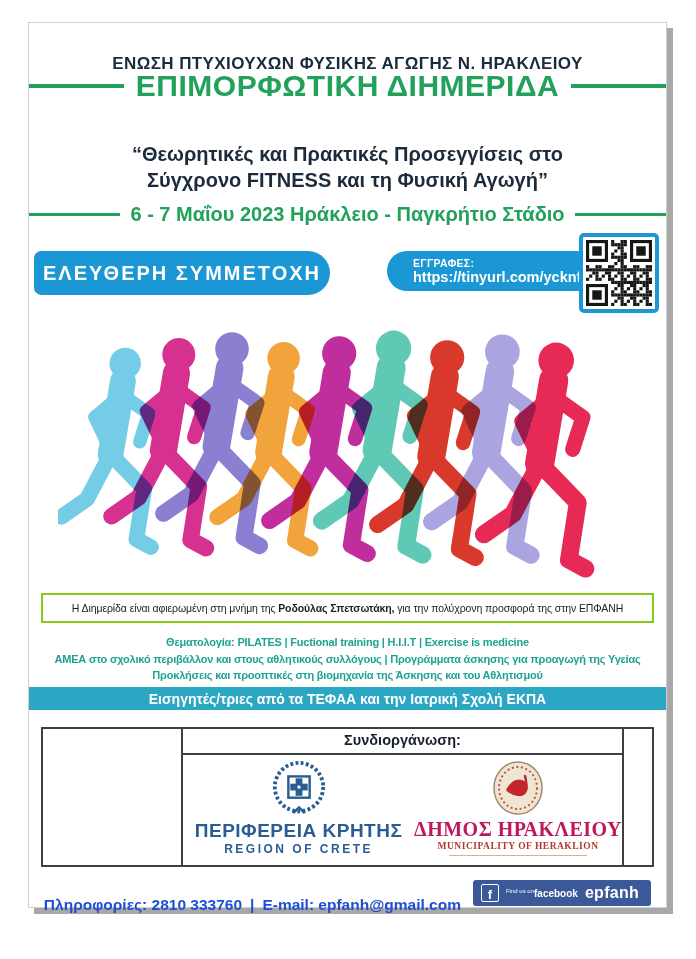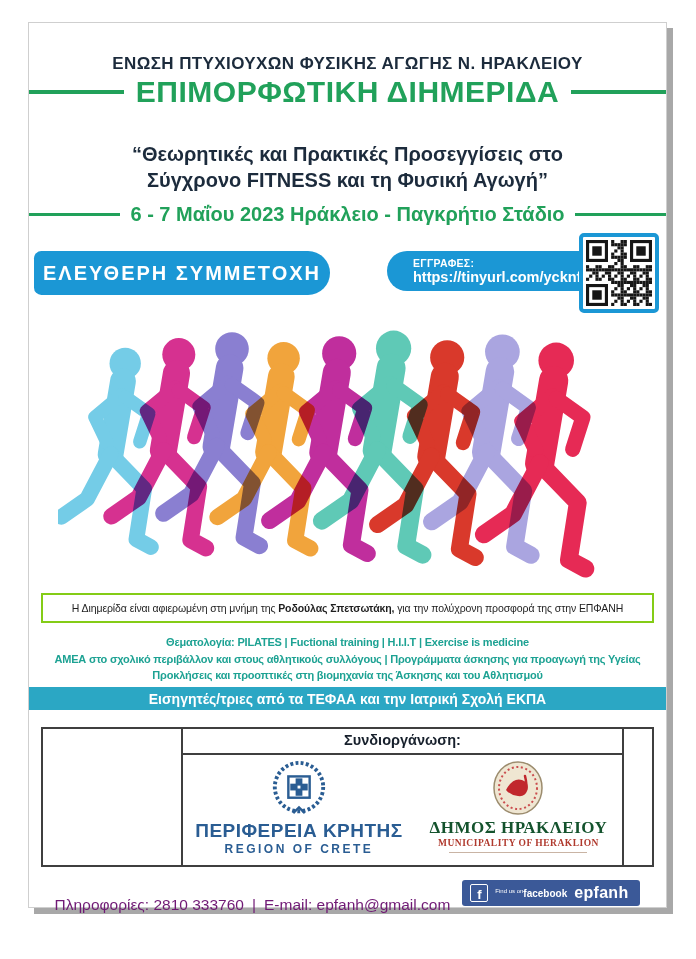--- a/index.html
+++ b/index.html
@@ -12,21 +12,21 @@
     background:#ffffff;border:1px solid #cfcfcf;box-shadow:6px 6px 0 #a8a8a8;
     box-sizing:border-box;
   }
   
   .org-line{position:absolute;top:31px;left:0;right:0;text-align:center;
     font-size:17px;font-weight:700;color:#1c2b3c;letter-spacing:.4px;}
   .rule-row{position:absolute;left:0;right:0;display:flex;align-items:center;}
   .rule{flex:1;background:#21a15a;}
   .rule-thick{height:4px;}
   .rule-thin{height:3px;}
-  .title-row{top:50px;height:38px;}
+  .title-row{top:44px;height:38px;}
   .title-text{font-size:30px;font-weight:800;color:#21a15a;margin:0 12px;
     white-space:nowrap;letter-spacing:.5px;}
   .subtitle{position:absolute;top:118px;left:0;right:0;text-align:center;
     font-size:20px;font-weight:700;color:#1c2b3c;line-height:1.32;}
   .date-row{top:178px;height:26px;}
   .date-text{font-size:20px;font-weight:800;color:#21a15a;margin:0 10px;white-space:nowrap;}
   
   .action-row{position:absolute;top:228px;left:0;right:0;height:46px;}
   .free-pill{position:absolute;left:5px;top:0;width:296px;height:44px;
     background:#1b97d5;border-radius:8px 24px 24px 8px;color:#fff;
@@ -69,29 +69,29 @@
   .co-heading{height:24px;line-height:22px;text-align:center;font-size:14.5px;
     font-weight:800;color:#17202c;border-bottom:2px solid #3f3f3f;}
   .co-row{display:flex;height:110px;}
   .crete-cell{flex:1.12;display:flex;flex-direction:column;align-items:center;padding-top:4px;}
   .crete-emblem{width:62px;height:60px;}
   .crete-name{font-size:19px;font-weight:800;color:#2a5d93;letter-spacing:.5px;
     margin-top:1px;white-space:nowrap;}
   .crete-sub{font-size:12px;font-weight:700;color:#2a5d93;letter-spacing:2.5px;white-space:nowrap;}
   .herk-cell{flex:1;display:flex;flex-direction:column;align-items:center;padding-top:5px;}
   .herk-seal{width:52px;height:56px;}
-  .herk-name{font-family:"Liberation Serif",serif;font-size:17px;font-weight:700;
-    color:#14532d;letter-spacing:.5px;margin-top:2px;white-space:nowrap;}
+  .herk-name{font-family:"Liberation Serif",serif;font-size:20px;font-weight:700;
+    color:#be185d;letter-spacing:.5px;margin-top:2px;white-space:nowrap;}
   .herk-sub{font-family:"Liberation Serif",serif;font-size:9.5px;font-weight:700;
     color:#b03a2e;letter-spacing:.5px;white-space:nowrap;}
   .herk-line{width:138px;height:1px;background:#c9b4a4;margin-top:4px;}
   
   .footer{position:absolute;top:854px;left:0;right:0;height:32px;
     display:flex;align-items:center;justify-content:center;gap:8px;}
-  .contact{font-size:15.5px;font-weight:400;color:#701a75;white-space:nowrap;margin-top:24px;}
+  .contact{font-size:15.5px;font-weight:700;color:#1d4ed8;white-space:nowrap;margin-top:24px;}
   .fb-badge{display:flex;align-items:center;gap:7px;background:#3b5998;
     border-radius:3px;padding:4px 12px 4px 8px;margin-left:4px;}
   .fb-f{width:16px;height:16px;border:1.5px solid #fff;border-radius:2px;color:#fff;
     font-weight:700;font-size:13px;display:flex;align-items:flex-end;justify-content:center;line-height:1;}
   .fb-stack{display:flex;flex-direction:row;line-height:1.1;color:#fff;}
   .fb-find{font-size:6px;}
   .fb-word{font-size:10px;font-weight:700;}
   .fb-handle{color:#fff;font-size:16px;font-weight:800;letter-spacing:.3px;}
 </style>
 </head>

